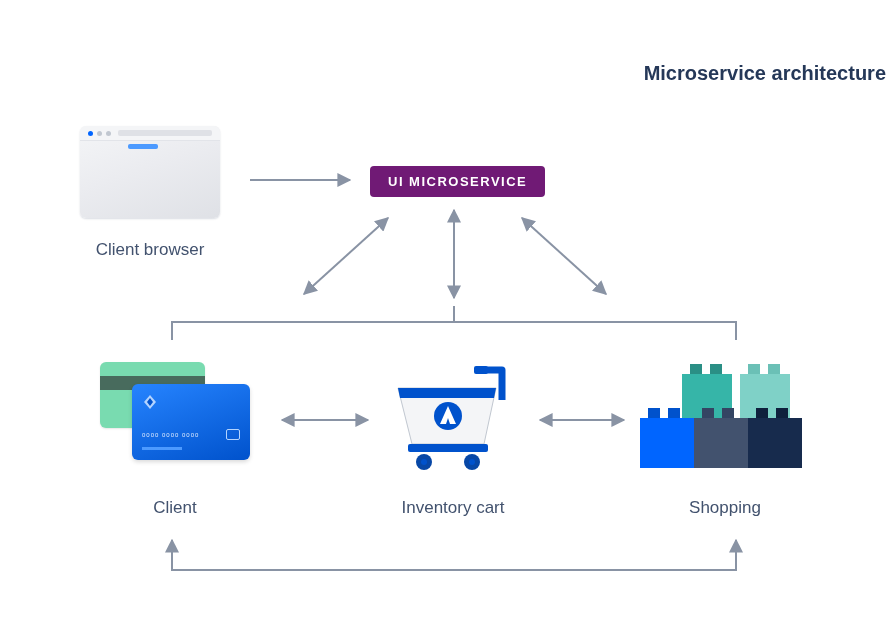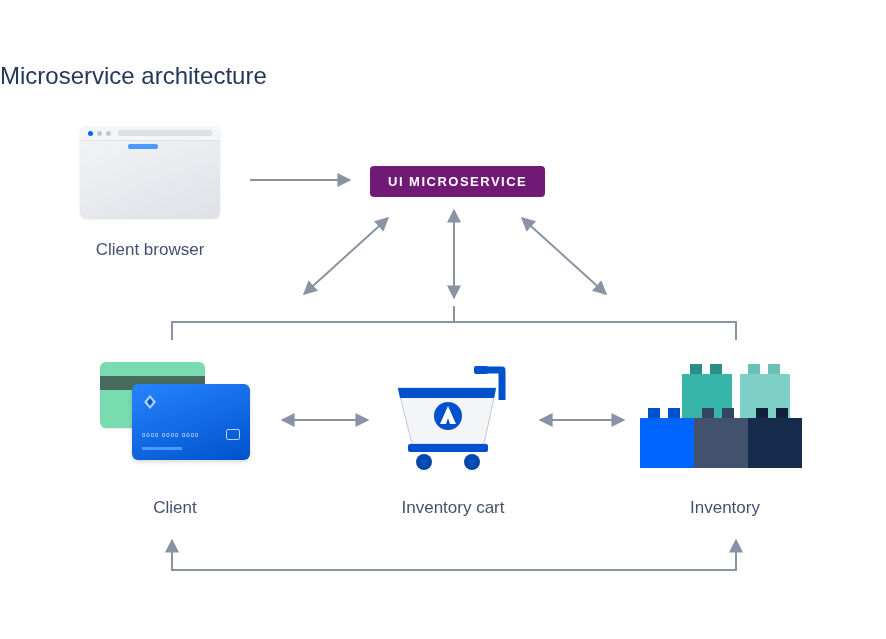--- a/index.html
+++ b/index.html
@@ -9,23 +9,23 @@
     background: #ffffff;
     font-family: -apple-system, BlinkMacSystemFont, "Segoe UI", Helvetica, Arial, sans-serif;
     position: relative;
     overflow: hidden;
   }
   .title {
     position: absolute;
     top: 62px;
     left: 0;
     width: 100%;
-    text-align: left;
-    font-size: 24px;
-    font-weight: 400;
+    text-align: right;
+    font-size: 20px;
+    font-weight: 700;
     color: #253858;
   }
   
   .browser {
     position: absolute;
     left: 80px;
     top: 126px;
     width: 140px;
     height: 92px;
     border-radius: 6px;
@@ -206,21 +206,21 @@
     <rect x="62" y="44" width="12" height="10" fill="#344563"></rect>
     <rect x="82" y="44" width="12" height="10" fill="#344563"></rect>
     <rect x="116" y="44" width="12" height="10" fill="#0f213d"></rect>
     <rect x="136" y="44" width="12" height="10" fill="#0f213d"></rect>
 
     <rect x="0" y="54" width="54" height="50" fill="#0065ff"></rect>
     <rect x="54" y="54" width="54" height="50" fill="#42526e"></rect>
     <rect x="108" y="54" width="54" height="50" fill="#172b4d"></rect>
   </svg>
 </div>
-<div class="label" style="left:650px; top:490px; width:150px;">Inventory</div>
+<div class="label" style="left:650px; top:490px; width:150px;">Shopping</div>
 
 <svg class="connectors">
   <defs>
     <marker id="arr" viewBox="0 0 10 10" refX="9" refY="5" markerWidth="7" markerHeight="7" orient="auto-start-reverse">
       <path d="M0 0 L10 5 L0 10 Z" fill="#8993a4"></path>
     </marker>
     <marker id="arr2" viewBox="0 0 10 10" refX="9" refY="5" markerWidth="7" markerHeight="7" orient="auto-start-reverse">
       <path d="M0 0 L10 5 L0 10 Z" fill="#8993a4"></path>
     </marker>
   </defs>

